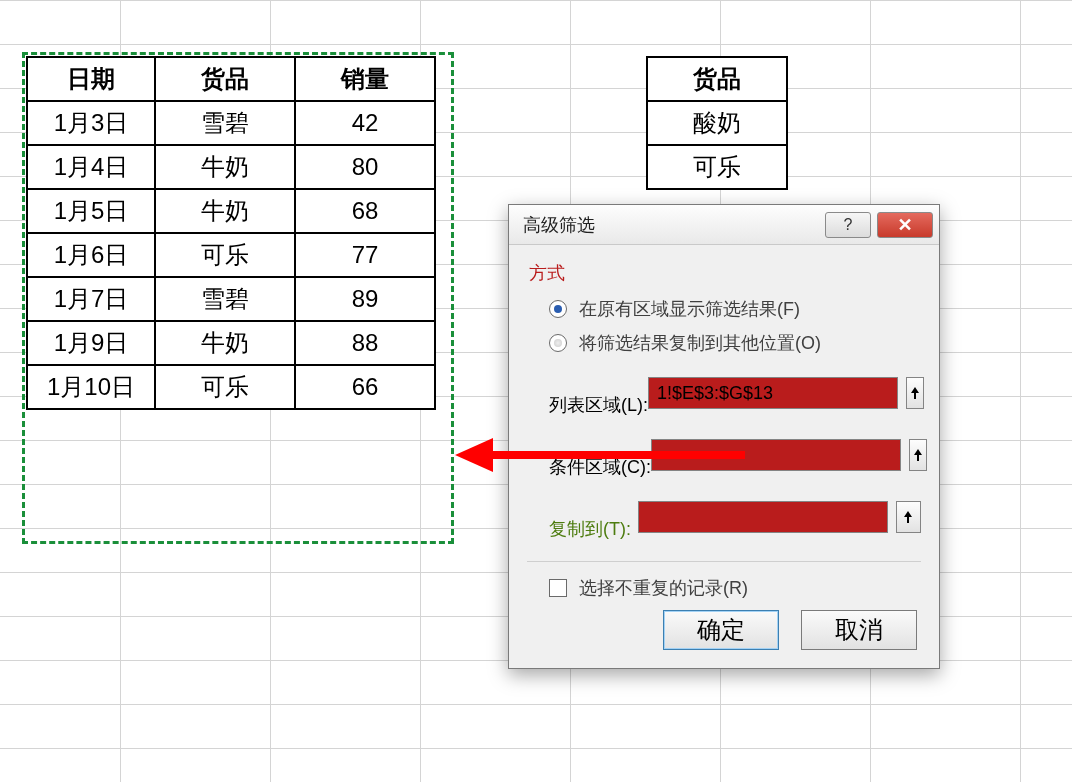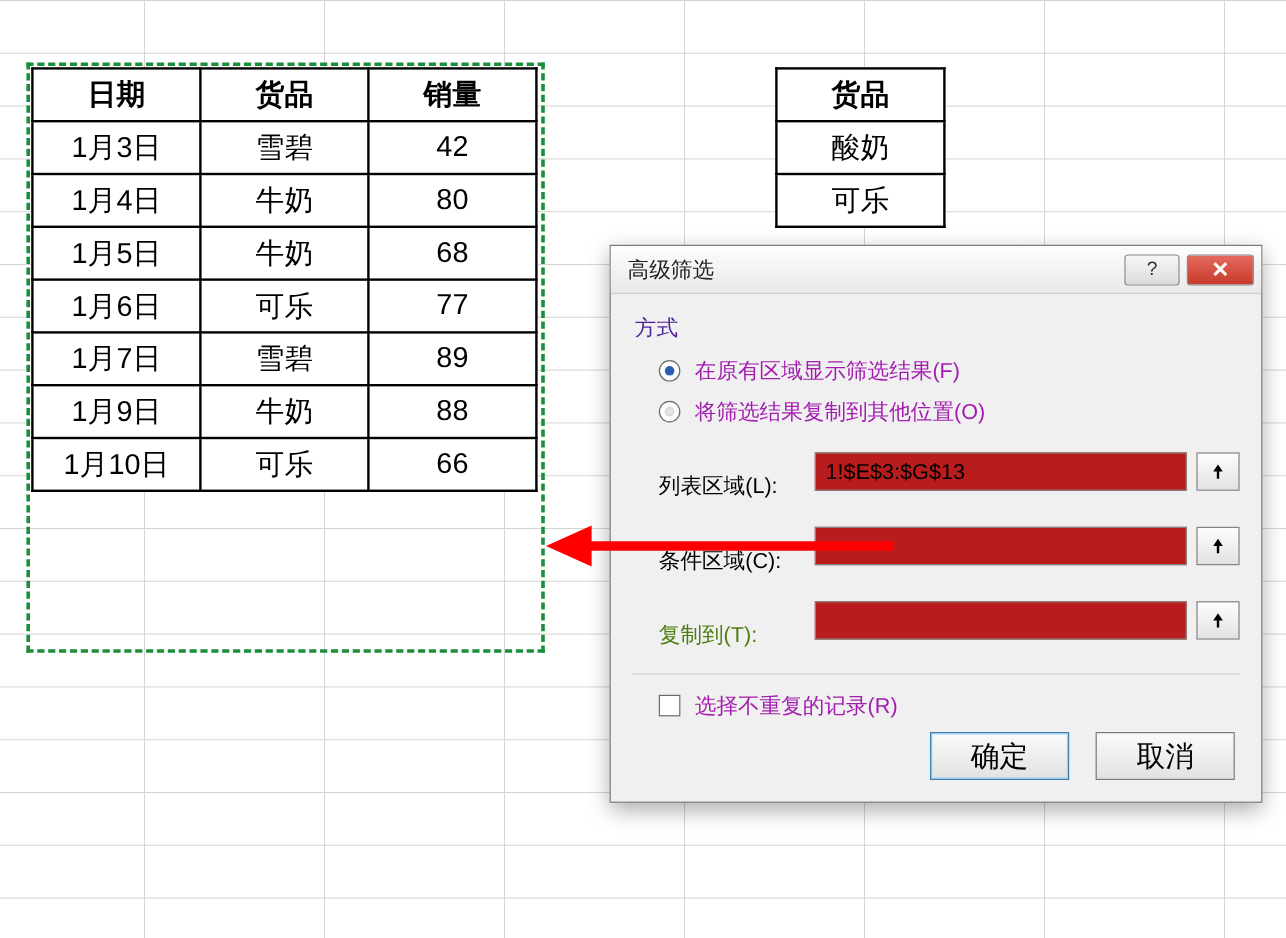--- a/index.html
+++ b/index.html
@@ -29,21 +29,21 @@
     background: #fff;
   }
   .main-table th, .main-table td {
     border: 2px solid #000;
     text-align: center;
     font-size: 24px;
     height: 44px;
     padding: 0 6px;
   }
   .main-table th { font-weight: bold; }
-  .col-date  { width: 140px; margin-left: 28px; }
+  .col-date  { width: 128px; margin-left: 28px; }
   .col-prod  { width: 140px; }
   .col-qty   { width: 140px; }
   .marquee {
     position: absolute;
     left: 22px;
     top: 52px;
     width: 432px;
     height: 492px;
     border: 3px dashed #1a8f3a;
     pointer-events: none;
@@ -63,21 +63,21 @@
     width: 140px;
     padding: 0 6px;
   }
   .side-table th { font-weight: bold; }
 
   
   .dialog {
     position: absolute;
     left: 508px;
     top: 204px;
-    width: 544px;
+    width: 432px;
     background: #f0f0f0;
     border: 1px solid #7a7a7a;
     box-shadow: 0 6px 18px rgba(0,0,0,.35);
     font-size: 18px;
   }
   .titlebar {
     display: flex;
     align-items: center;
     height: 40px;
     background: linear-gradient(#fdfdfd, #e9e9e9);
@@ -99,26 +99,26 @@
     background: linear-gradient(#f6f6f6,#dcdcdc);
   }
   .tb-close {
     background: linear-gradient(#e46a5e,#c83a2b);
     color: #fff;
     width: 56px;
     font-size: 18px;
     font-weight: bold;
   }
   .dlg-body { padding: 10px 18px 18px 18px; }
-  .group-label { margin: 6px 0 12px 2px; color: #4c1d95; }
+  .group-label { margin: 6px 0 12px 2px; color: #b91c1c; }
   .radio-row, .check-row {
     display: flex;
     align-items: center;
     margin: 10px 0 10px 22px;
-    color: #a21caf;
+    color: #404040;
   }
   .radio, .checkbox {
     width: 18px; height: 18px;
     border: 1px solid #6a6a6a;
     margin-right: 12px;
     background: #fff;
     display: inline-flex;
     align-items: center; justify-content: center;
   }
   .radio { border-radius: 50%; }

